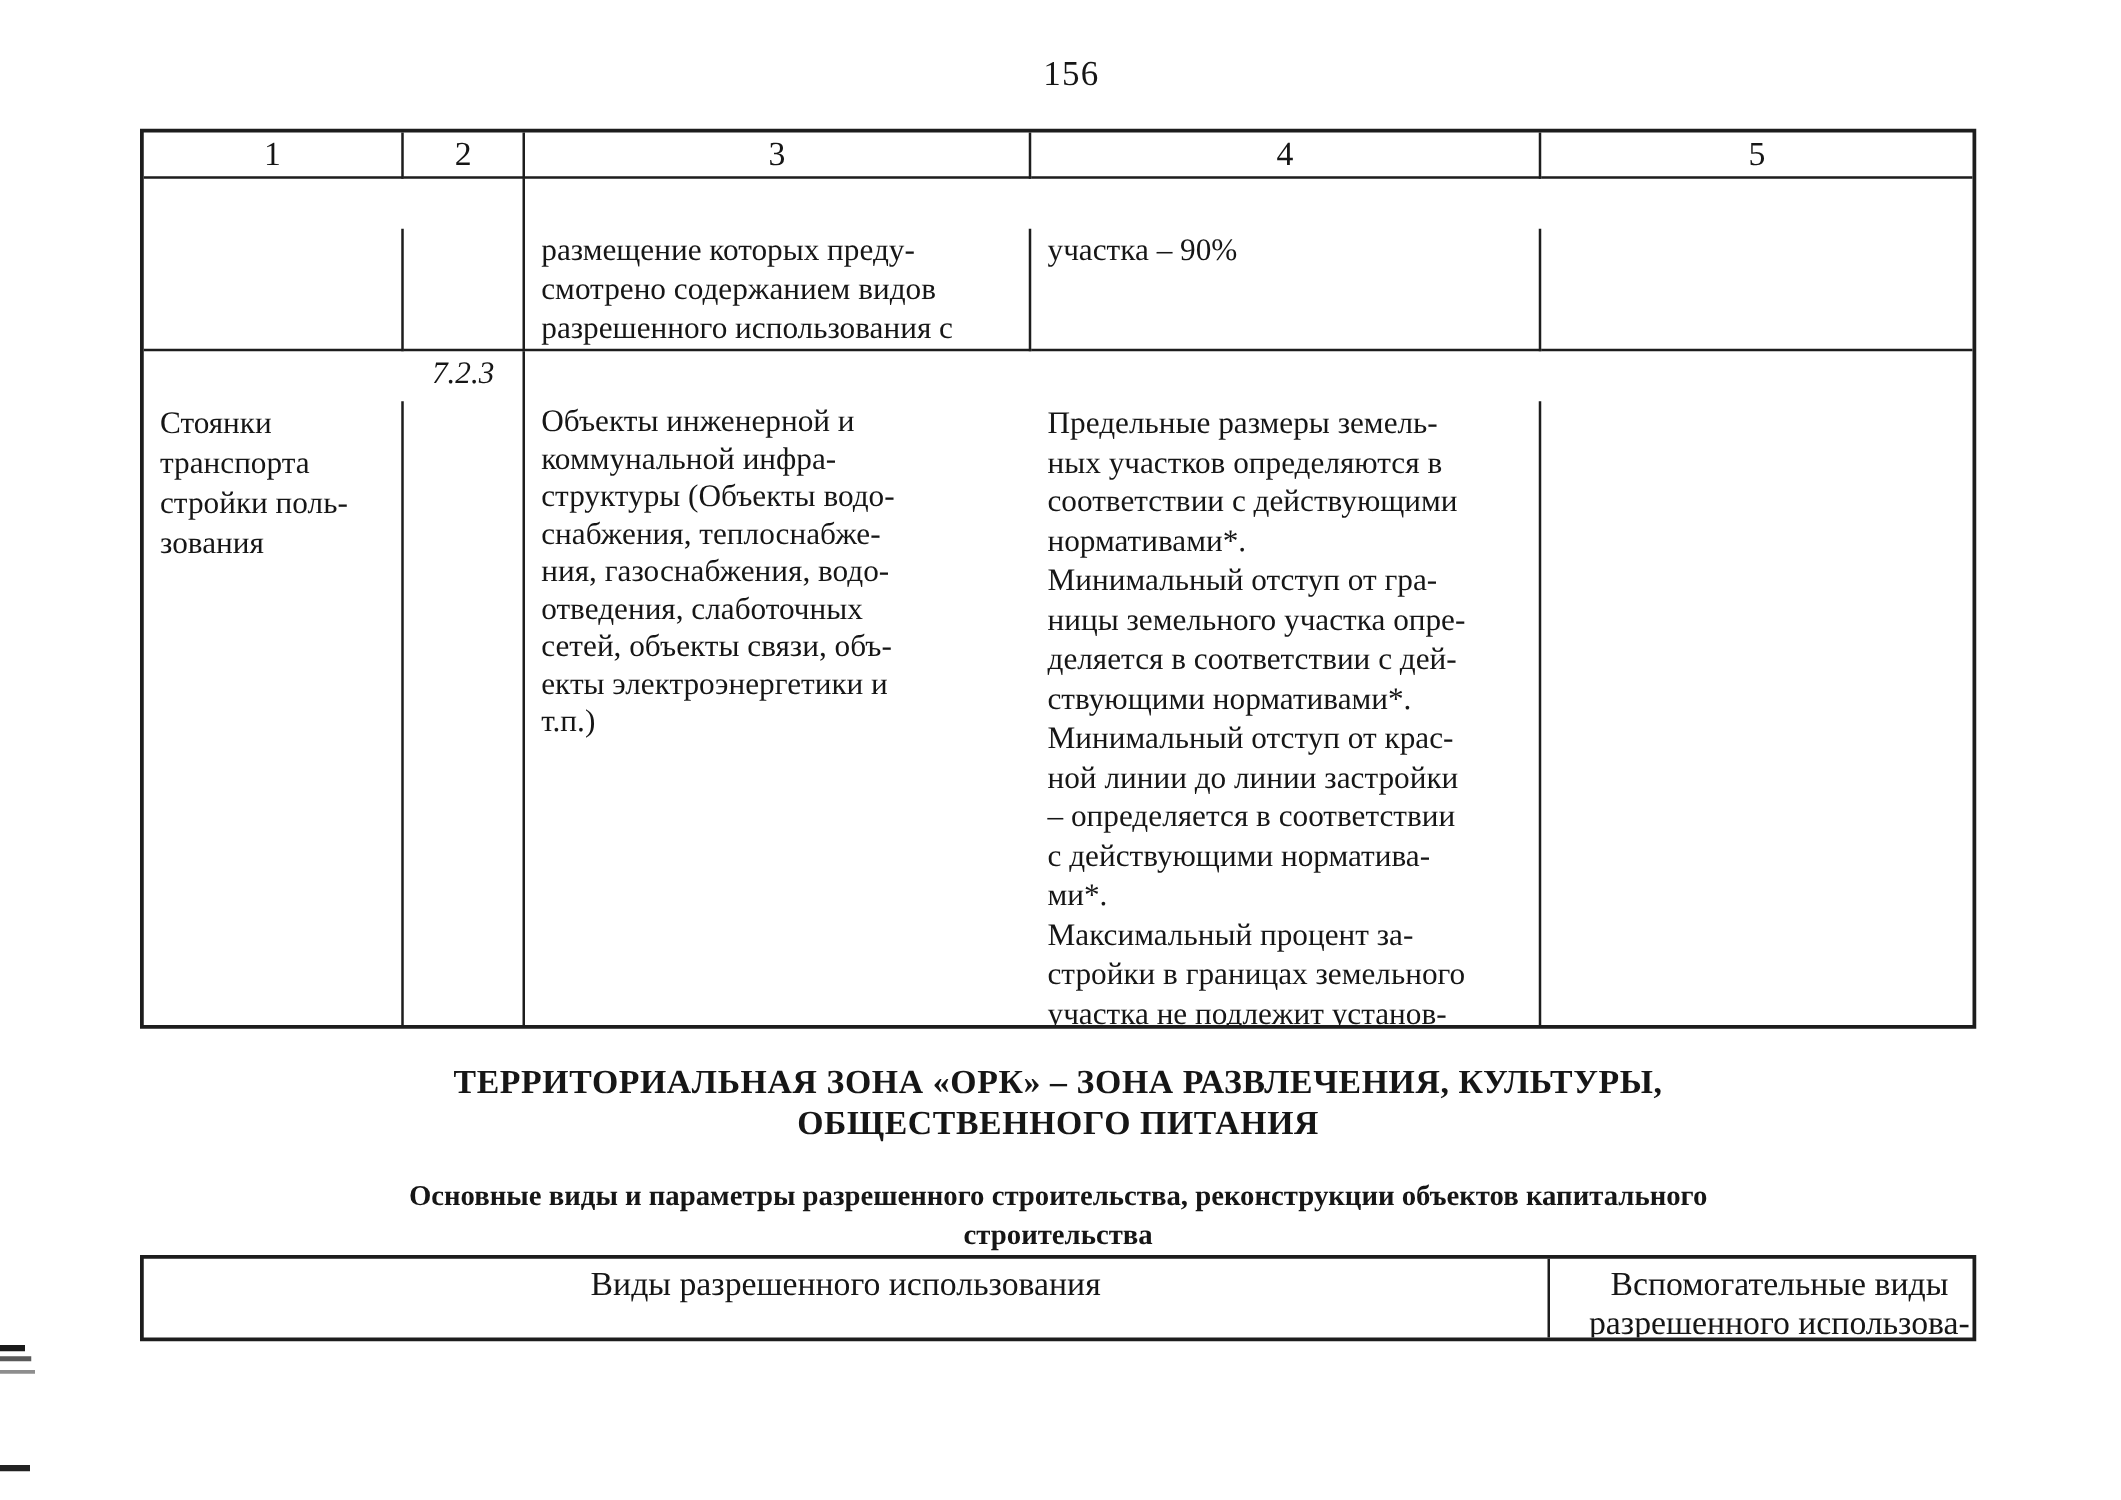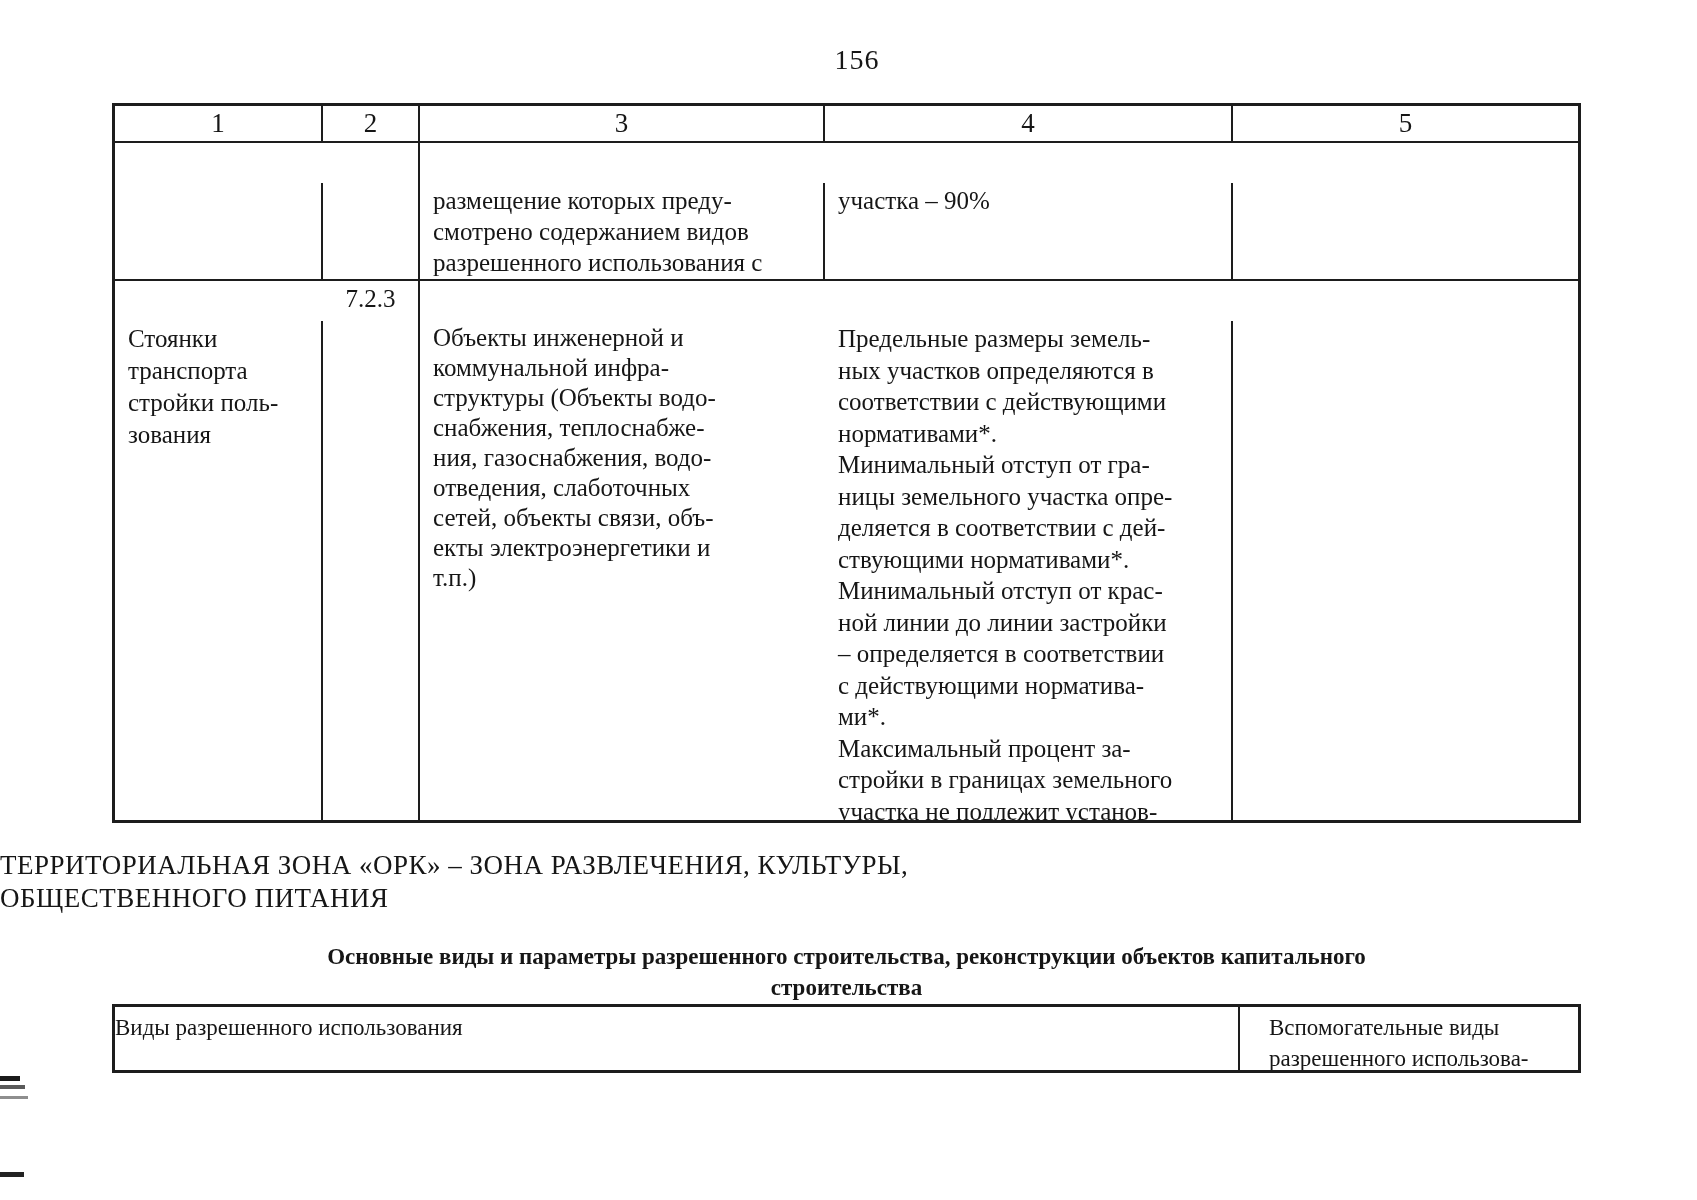--- a/index.html
+++ b/index.html
@@ -28,48 +28,48 @@
     box-sizing:border-box;
     border-right:2px solid #1d1d1d;
     font-size:25px;
     white-space:pre-line;
     overflow:hidden;
   }
   .t1 .cell.last-col{border-right:none;}
   .t1 .hrow{border-bottom:2px solid #1d1d1d;display:flex;align-items:center;justify-content:center;font-size:27px;white-space:normal;}
   .t1 .rowA{border-bottom:2px solid #1d1d1d;}
   .t1 .body-cell{padding:2px 4px 0 13px;margin-top:40px;}
-  .t1 .code-cell{padding:2px 0 0 0;text-align:center;}
+  .t1 .code-cell{padding:2px 0 0 0;text-align:center;font-style:italic;}
   .lh-31{line-height:31px;}
   .lh-315{line-height:31.5px;}
   .lh-32{line-height:32px;}
   .lh-30{line-height:30px;}
 
   
   .section-title{
     position:absolute;left:0;top:849px;width:1693px;
-    text-align:left;font-weight:normal;font-size:27px;line-height:33px;
+    text-align:center;font-weight:bold;font-size:27px;line-height:33px;
     letter-spacing:0.5px;
     white-space:pre-line;
   }
   .section-subtitle{
     position:absolute;left:0;top:941px;width:1693px;
     text-align:center;font-weight:bold;font-size:23px;line-height:31px;
     white-space:pre-line;
   }
 
   
   .t2{
     position:absolute;left:112px;top:1004px;width:1469px;height:69px;
     box-sizing:border-box;border:3px solid #1d1d1d;
     display:grid;grid-template-columns:1fr 340px;
     background:#fff;
   }
   .t2 .cell{
-    box-sizing:border-box;font-size:23px;
+    box-sizing:border-box;font-size:27px;text-align:center;
     white-space:pre-line;line-height:31px;padding-top:5px;overflow:hidden;
   }
   .t2 .right{border-left:2px solid #1d1d1d;padding-left:29px;}
 
   
   .artifact{position:absolute;left:0;}
   .a1{top:1076px;width:20px;height:5px;background:#1a1a1a;}
   .a2{top:1085px;width:25px;height:4px;background:#5a5a5a;}
   .a3{top:1096px;width:28px;height:3px;background:#8e8e8e;}
   .a4{top:1172px;width:24px;height:5px;background:#222222;}

